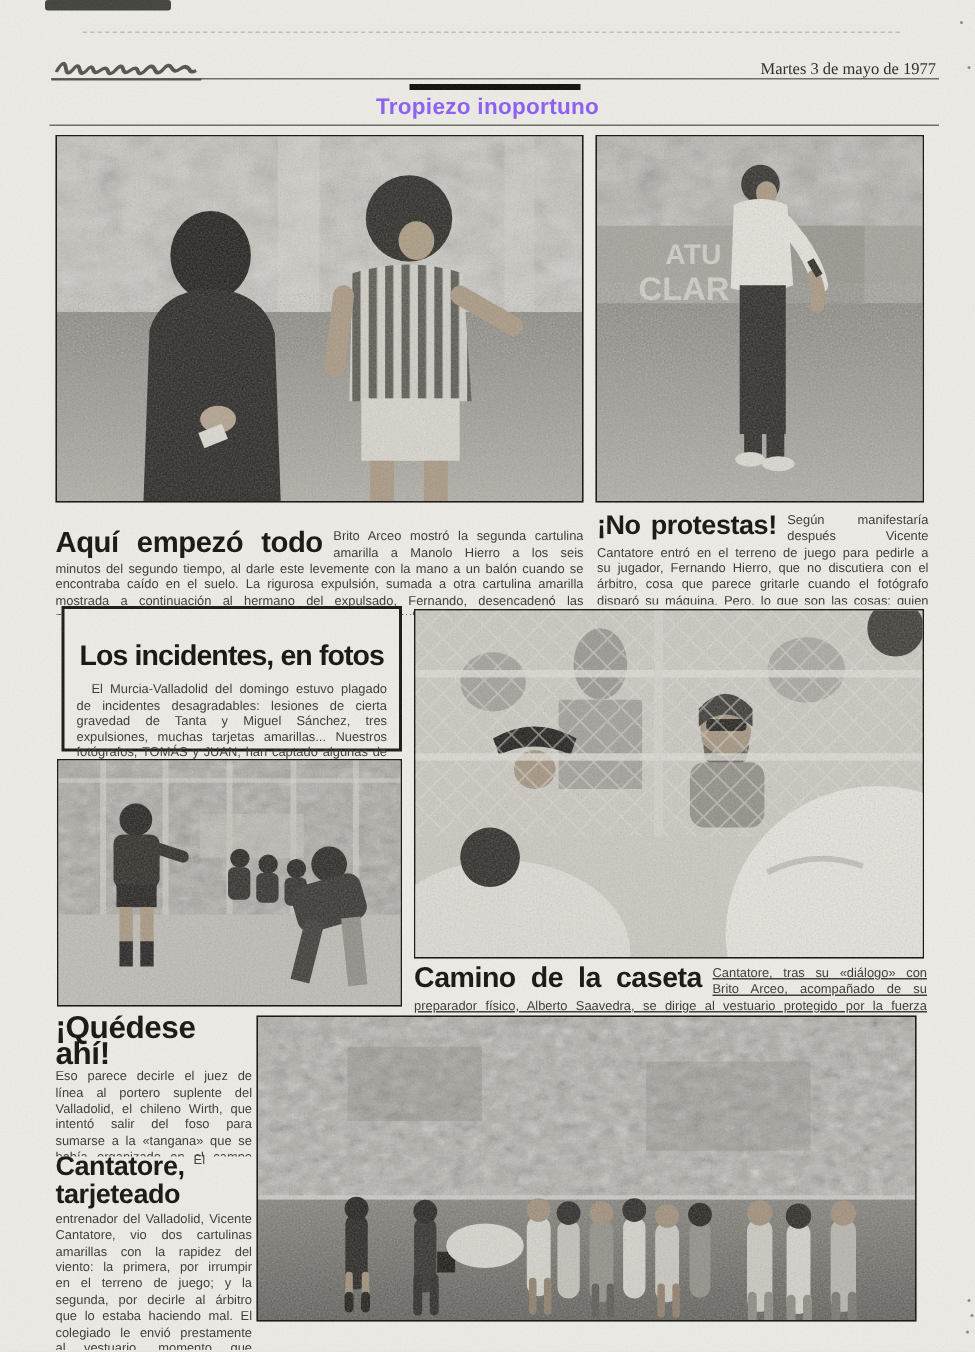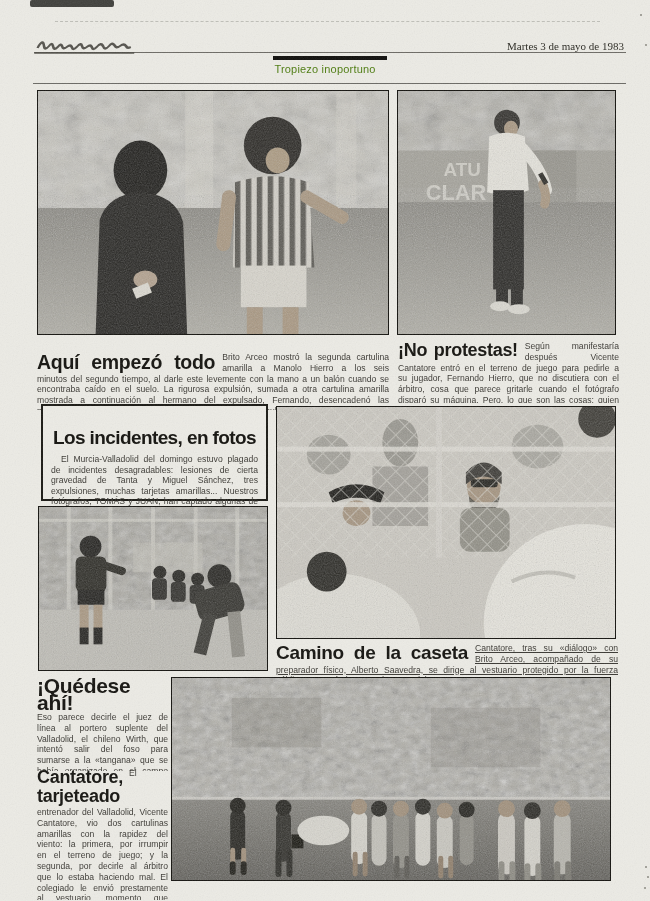--- a/index.html
+++ b/index.html
@@ -11,22 +11,22 @@
   
   .smudge{left:30px;top:0;width:84px;height:7px;background:#2e2d29;border-radius:2px;opacity:.9;}
   .scratch{left:55px;top:21px;width:545px;height:0;border-top:1px dashed rgba(110,108,100,.35);}
   .rule-top{left:34px;top:52px;width:592px;height:1px;background:#56544e;opacity:.85;}
   .logo{left:33px;top:34px;width:110px;height:24px;}
   .masthead{left:0;top:31px;width:650px;text-align:center;
     font-family:"Liberation Serif",serif;font-size:19px;letter-spacing:1.3px;
     color:#14130f;text-shadow:.4px 0 0 #14130f;}
   .issue-date{right:26px;top:40px;font-family:"Liberation Serif",serif;font-size:11px;color:#2a2922;}
   .mast-bar{left:273px;top:56px;width:114px;height:4px;background:#0f0e0b;}
-  .kicker{left:0;top:63px;width:650px;text-align:center;font-weight:normal;font-size:11px;
-    letter-spacing:.2px;color:#4d7c0f;}
+  .kicker{left:0;top:63px;width:650px;text-align:center;font-weight:bold;font-size:15px;
+    letter-spacing:.2px;color:#8b5cf6;}
   .rule-kicker{left:33px;top:83px;width:593px;height:1px;background:#4a4843;opacity:.8;}
 
   
   .photo{border:1.5px solid #14130f;background:#b9b7af;box-sizing:border-box;}
   .photo svg{display:block;width:100%;height:100%;}
   .ph1{left:37px;top:90px;width:352px;height:245px;}
   .ph2{left:397px;top:90px;width:219px;height:245px;}
   .ph3{left:38px;top:506px;width:230px;height:165px;}
   .ph4{left:276px;top:406px;width:340px;height:233px;}
   .ph5{left:171px;top:677px;width:440px;height:204px;}
@@ -96,21 +96,21 @@
   <div class="abs smudge"></div>
   <div class="abs scratch"></div>
 
   <div class="abs rule-top"></div>
   <svg class="abs logo" viewBox="0 0 110 24">
     <g transform="skewX(-14)" stroke="#45433d" fill="none" opacity=".9">
       <path d="M8 14 q3 -10 6 -2 q2 5 5 0 q2 -4 4 0 q2 5 5 1 q2 -4 4 -1 q2 4 5 1 q3 -3 5 0 q2 4 5 0 q3 -5 5 -1 q2 4 5 1 q3 -3 5 0 q2 4 5 0 q3 -5 6 -1 q3 5 6 0 q2 -4 5 -1 q3 4 6 1 q3 -3 6 0 q2 3 5 1" stroke-width="2.4"></path>
       <path d="M6 19 H106" stroke-width="1.3"></path>
     </g>
   </svg>
-  <div class="abs issue-date">Martes 3 de mayo de 1983</div>
+  <div class="abs issue-date">Martes 3 de mayo de 1977</div>
   <div class="abs mast-bar"></div>
   <div class="abs kicker">Tropiezo inoportuno</div>
   <div class="abs rule-kicker"></div>
 
   <div class="abs photo ph1">
     <svg viewBox="0 0 352 245" preserveAspectRatio="none">
       <rect width="352" height="245" fill="#bcbab2"></rect>
       <rect width="352" height="118" fill="#c8c6be"></rect>
       <rect width="352" height="118" filter="url(#nzblob)" opacity=".55"></rect>
       <rect x="148" y="0" width="28" height="118" fill="#d9d7cf" opacity=".45"></rect>

